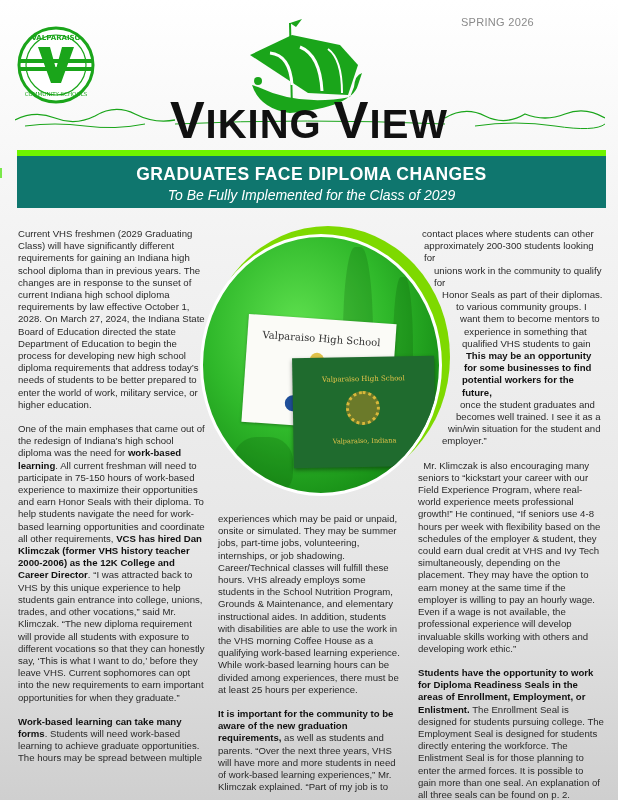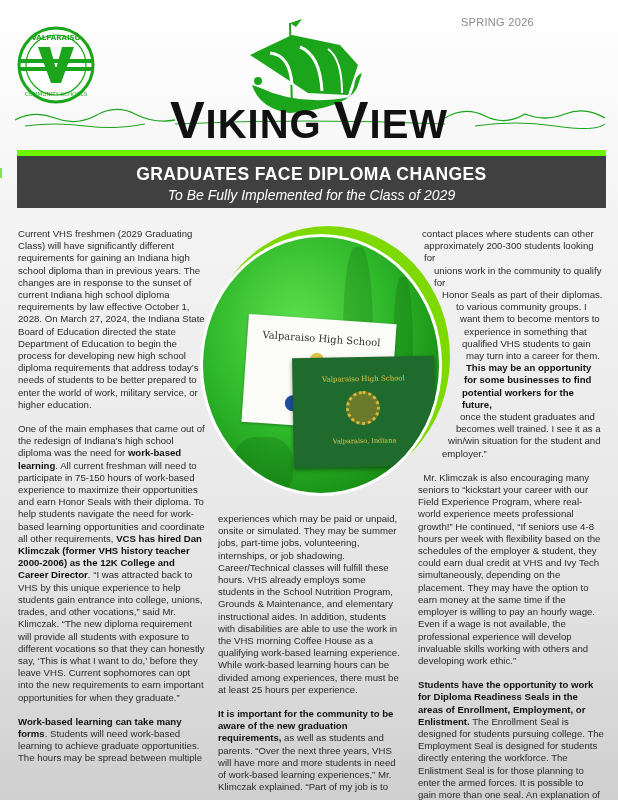--- a/index.html
+++ b/index.html
@@ -21,21 +21,21 @@
   .title {
     position: absolute; left: 0; width: 618px; top: 96px;
     text-align: center; font-family: Liberation Sans, sans-serif;
     font-weight: bold; color: #111; letter-spacing: 1px;
     font-size: 40px; line-height: 48px;
   }
   .title .big { font-size: 52px; }
 
   .headline-band {
     position: absolute; left: 17px; top: 150px; width: 589px; height: 58px;
-    background: #404040; border-top: 6px solid #6ef400;
+    background: #0f766e; border-top: 6px solid #6ef400;
     text-align: center; color: #fff;
   }
   .headline {
     font-weight: bold; font-size: 17.5px; letter-spacing: 0.4px; margin-top: 8px;
   }
   .subheadline { font-style: italic; font-size: 14px; margin-top: 2px; }
   .left-accent {
     position: absolute; left: 0; top: 168px; width: 2px; height: 10px; background: #7ae84a;
   }
 
@@ -174,21 +174,20 @@
 <div class="col col-right">
   <div style="margin-bottom:12px;">
     <div style="padding-left:4px;">contact places where students can other</div>
     <div style="padding-left:6px;">approximately 200-300 students looking for</div>
     <div style="padding-left:16px;">unions work in the community to qualify for</div>
     <div style="padding-left:24px;">Honor Seals as part of their diplomas.</div>
     <div style="padding-left:38px;">to various community groups. I</div>
     <div style="padding-left:42px;">want them to become mentors to</div>
     <div style="padding-left:46px;">experience in something that</div>
     <div style="padding-left:44px;">qualified VHS students to gain</div>
-    <div style="padding-left:48px;">may turn into a career for them.</div>
     <div style="padding-left:48px;font-weight:bold;color:#111;">This may be an opportunity</div>
     <div style="padding-left:46px;font-weight:bold;color:#111;">for some businesses to find</div>
     <div style="padding-left:44px;font-weight:bold;color:#111;">potential workers for the future,</div>
     <div style="padding-left:42px;">once the student graduates and</div>
     <div style="padding-left:38px;">becomes well trained.  I see it as a</div>
     <div style="padding-left:30px;">win/win situation for the student and</div>
     <div style="padding-left:24px;">employer.”</div>
   </div>
   <p style="white-space:pre-wrap;">  Mr. Klimczak is also encouraging many seniors to “kickstart your career with our Field Experience Program, where real-world experience meets professional growth!” He continued, “If seniors use 4-8 hours per week with flexibility based on the schedules of the employer &amp; student, they could earn dual credit at VHS and Ivy Tech simultaneously, depending on the placement. They may have the option to earn money at the same time if the employer is willing to pay an hourly wage. Even if a wage is not available, the professional experience will develop invaluable skills working with others and developing work ethic.”</p>
   <p><b>Students have the opportunity to work for Diploma Readiness Seals in the areas of Enrollment, Employment, or Enlistment.</b><span> The Enrollment Seal is designed for students pursuing college. The Employment Seal is designed for students directly entering the workforce. The Enlistment Seal is for those planning to enter the armed forces. It is possible to gain more than one seal. An explanation of all three seals can be found on p. 2.</span></p>

